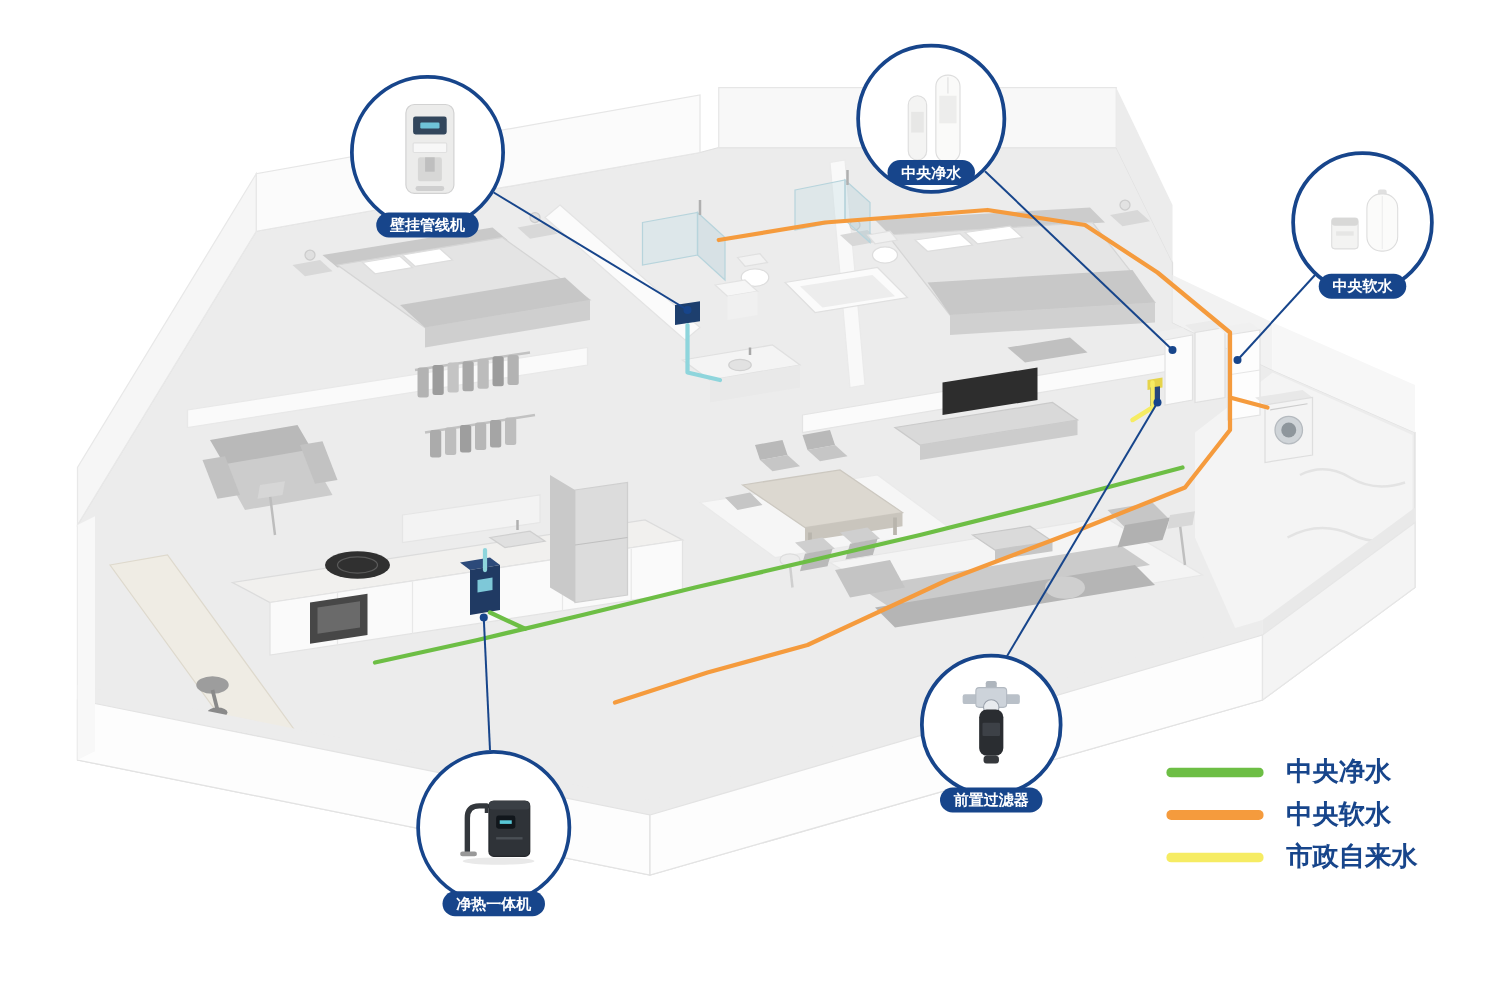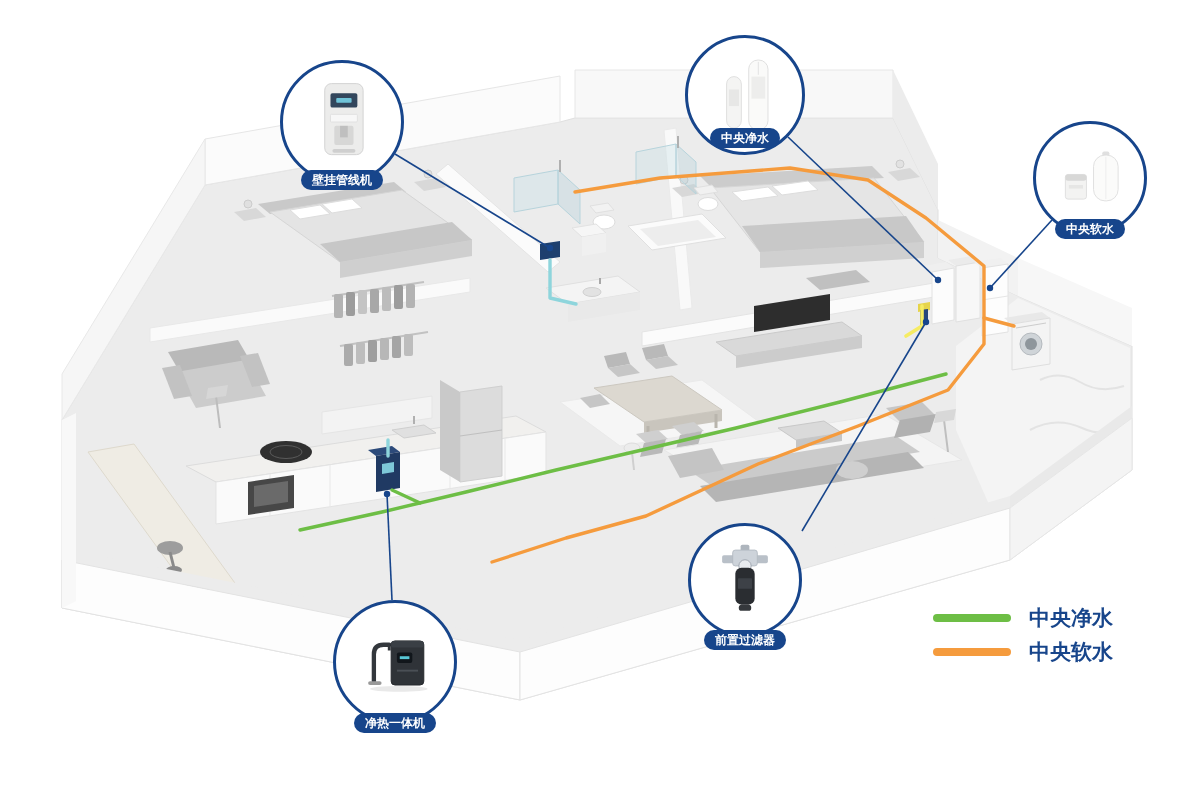--- a/index.html
+++ b/index.html
@@ -277,21 +277,21 @@
       <rect x="22" y="46" width="24" height="28" rx="3" fill="#f3f3f2" stroke="#dddddd"></rect>
       <rect x="22" y="46" width="24" height="7" rx="3" fill="#d8d8d7"></rect>
       <rect x="26" y="58" width="16" height="4" fill="#e6e6e5"></rect>
       <rect x="64" y="20" width="8" height="6" rx="2" fill="#e0e0e0"></rect>
       <rect x="54" y="24" width="28" height="52" rx="13" fill="#fbfbfa" stroke="#dddddd"></rect>
       <line x1="68" y1="26" x2="68" y2="74" stroke="#ececec"></line>
     </svg>
     <span class="callout-label" style="bottom:-7px;">中央软水</span>
   </div>
 
-  <div class="callout" style="left:688px;top:523px;width:114px;height:114px;text-align:right;">
+  <div class="callout" style="left:736px;top:523px;width:114px;height:114px;text-align:right;">
     <svg width="88" height="88" viewBox="0 0 100 100">
       <rect x="45" y="10" width="10" height="8" rx="2" fill="#aeb5bd"></rect>
       <rect x="24" y="22" width="14" height="9" rx="2" fill="#b9c0c8"></rect>
       <rect x="62" y="22" width="14" height="9" rx="2" fill="#b9c0c8"></rect>
       <rect x="36" y="16" width="28" height="18" rx="3" fill="#cdd3da" stroke="#b2b9c1"></rect>
       <circle cx="50" cy="34" r="7" fill="#e8ebef" stroke="#9aa1ab"></circle>
       <rect x="39" y="36" width="22" height="42" rx="7" fill="#2a2d31"></rect>
       <rect x="42" y="48" width="16" height="12" rx="1" fill="#3d4147"></rect>
       <rect x="43" y="78" width="14" height="7" rx="3" fill="#35383c"></rect>
     </svg>
@@ -319,15 +319,21 @@
         <rect width="78" height="8" rx="4" fill="#6dbe45"></rect>
       </svg>
       <span class="legend-label">中央净水</span>
     </div>
     <div class="legend-row">
       <svg width="78" height="8">
         <rect width="78" height="8" rx="4" fill="#f59b3d"></rect>
       </svg>
       <span class="legend-label">中央软水</span>
     </div>
+    <div class="legend-row">
+      <svg width="78" height="8">
+        <rect width="78" height="8" rx="4" fill="#f6ec63"></rect>
+      </svg>
+      <span class="legend-label">市政自来水</span>
+    </div>
   </div>
 
 </div>
 
 </body></html>

